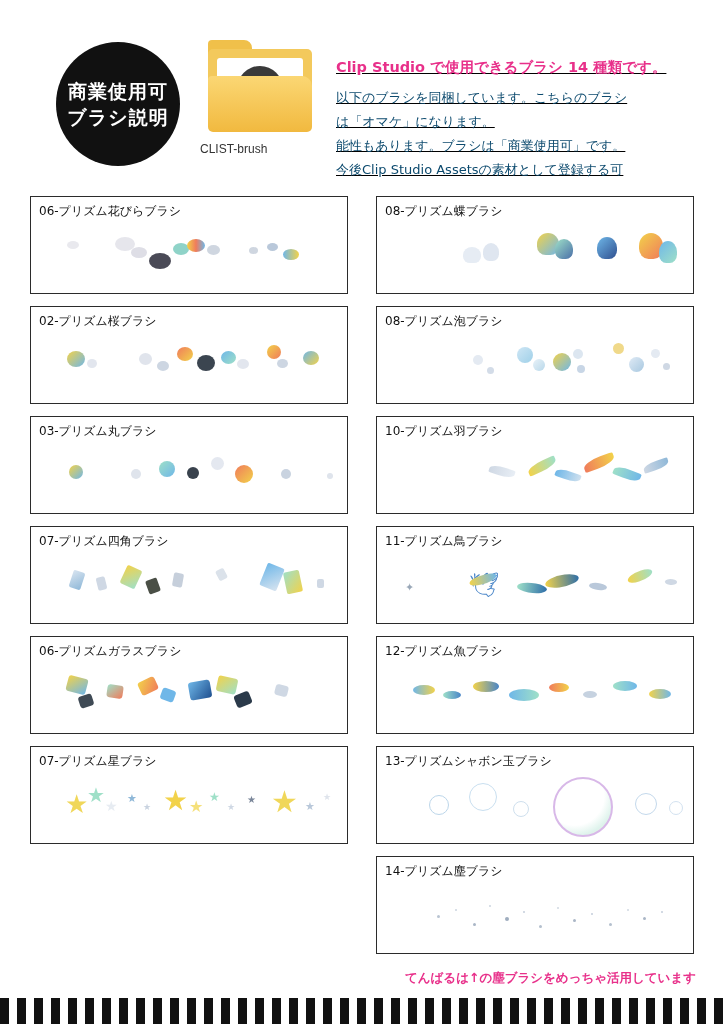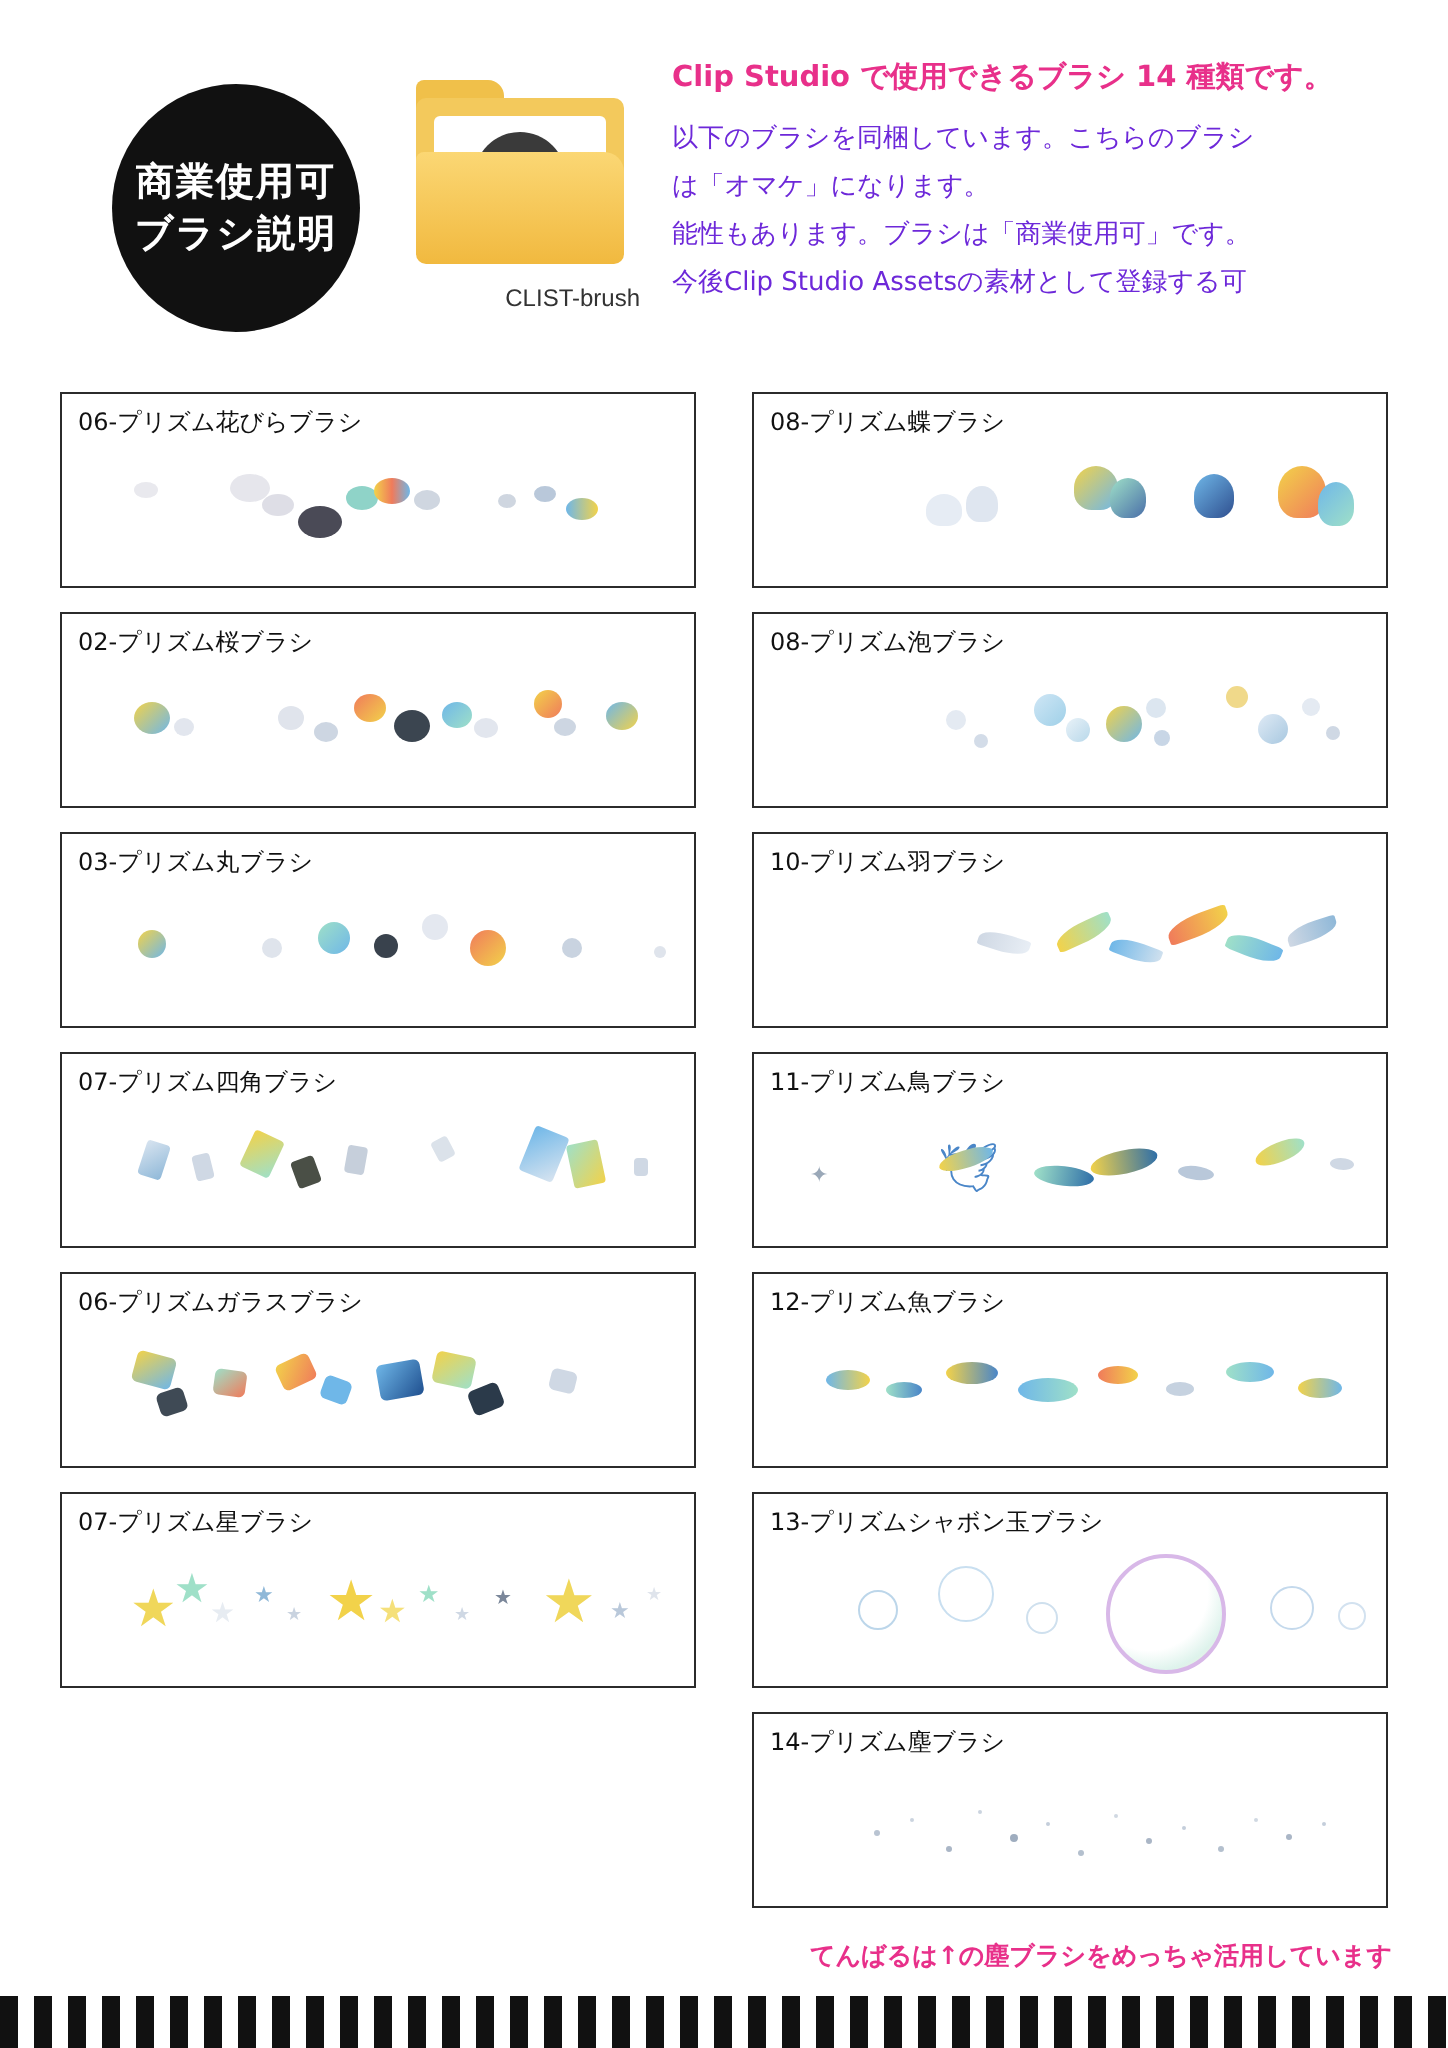--- a/index.html
+++ b/index.html
@@ -45,21 +45,21 @@
     font-family: "DejaVu Sans", sans-serif;
   }
 
   
   #folder-wrap {
     position: absolute;
     left: 200px;
     top: 40px;
     width: 120px;
     height: 150px;
-    text-align: right;
+    text-align: left;
   }
   .folder {
     position: relative;
     width: 104px;
     height: 92px;
     margin: 0 auto;
   }
   .folder .tab {
     position: absolute;
     left: 0; top: 0;
@@ -110,36 +110,37 @@
   #folder-label {
     margin-top: 10px;
     font-size: 12px;
     color: #333333;
     font-family: "Liberation Sans", sans-serif;
   }
 
   #header-text {
     position: absolute;
     left: 336px;
-    top: 28px;
+    top: 56px;
     width: 364px;
+    text-decoration: underline;
   }
   #header-title {
     color: #e8308a;
     font-size: 14.5px;
     font-weight: bold;
     line-height: 22px;
     margin-bottom: 8px;
     font-family: "DejaVu Sans", sans-serif;
   }
   #header-body p {
     margin: 0;
     font-size: 13px;
     line-height: 24px;
-    color: #6d28d9;
+    color: #0c4a6e;
     font-family: "DejaVu Sans", sans-serif;
   }
 
   
   #grid {
     position: absolute;
     left: 0;
     top: 196px;
     width: 724px;
   }

